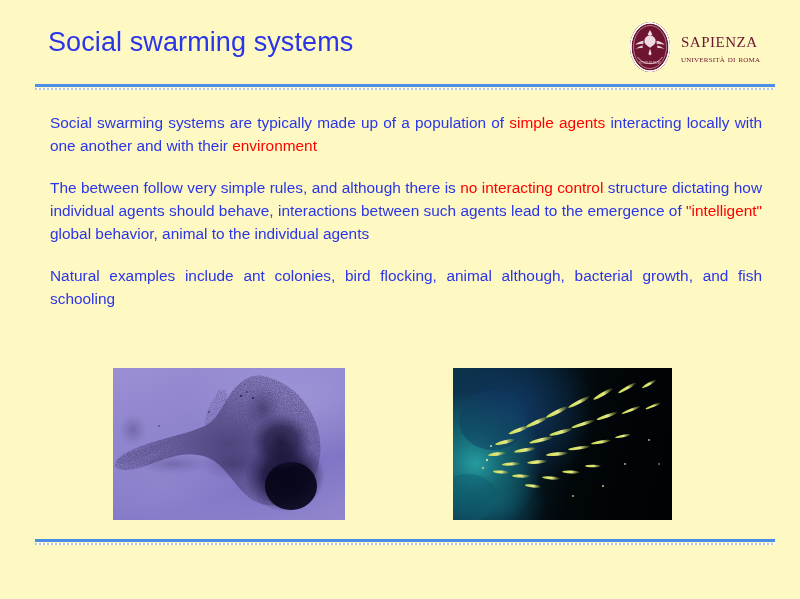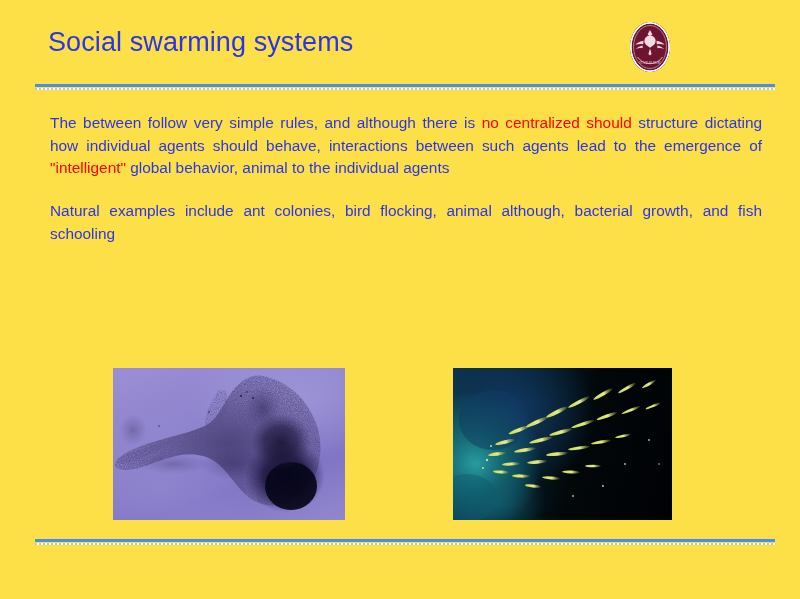--- a/index.html
+++ b/index.html
@@ -11,21 +11,21 @@
     width: 800px;
     height: 599px;
     position: relative;
     overflow: hidden;
     font-family: "Liberation Sans", sans-serif;
   }
 
   .slide {
     position: absolute;
     inset: 0;
-    background: #fde047;
+    background: #fef9c3;
   }
 
   
   .slide-title {
     position: absolute;
     left: 48px;
     top: 27px;
     font-size: 27px;
     font-weight: 400;
     color: #2b35e8;
@@ -193,29 +193,34 @@
           <path d="M20 26.4 l1.6 5.6 -1.6 1.4 -1.6 -1.4z"></path>
         </g>
         <g fill="none" stroke="#e8ccd6" stroke-width="0.85">
           <path d="M7.5 35 a15 15 0 0 0 25 0"></path>
         </g>
         <g fill="#e8ccd6" font-size="3.1" font-family="serif">
           <text x="20" y="42" text-anchor="middle" letter-spacing="0.4">STUDIORUM</text>
         </g>
       </svg>
     </div>
+    <div class="logo-words">
+      <div class="logo-name">Sapienza</div>
+      <div class="logo-sub">Università di Roma</div>
+    </div>
   </div>
 
   <div class="rule rule-top">
     <div class="solid"></div>
     <div class="dotted"></div>
   </div>
 
   <div class="body">
-    <p class="para"><span>The between follow very simple rules, and although there is </span><span class="hl">no centralized should</span><span> structure dictating how individual agents should behave, interactions between such agents lead to the emergence of  </span><span class="hl">"intelligent"</span><span>  global behavior, animal to the individual agents</span></p>
+    <p class="para"><span>Social swarming systems are typically made up of a population of </span><span class="hl">simple agents</span><span> interacting locally with one another and with their </span><span class="hl">environment</span></p>
+    <p class="para"><span>The between follow very simple rules, and although there is </span><span class="hl">no interacting control</span><span> structure dictating how individual agents should behave, interactions between such agents lead to the emergence of  </span><span class="hl">"intelligent"</span><span>  global behavior, animal to the individual agents</span></p>
     <p class="para"><span>Natural examples include ant colonies, bird flocking, animal although, bacterial growth, and fish schooling</span></p>
   </div>
 
   <div class="figures">
 
     <div class="figure fig-birds">
       <svg width="232" height="152" viewBox="0 0 232 152" aria-hidden="true">
         <defs>
           <radialGradient id="dense" cx="50%" cy="50%" r="50%">
             <stop offset="0%" stop-color="#0a0820" stop-opacity="0.98"></stop>

